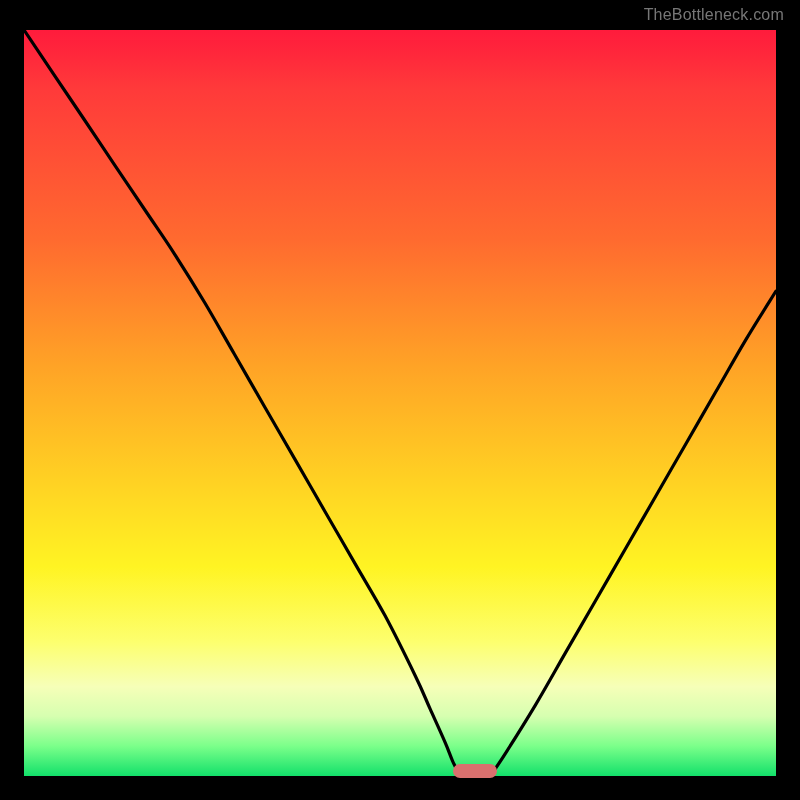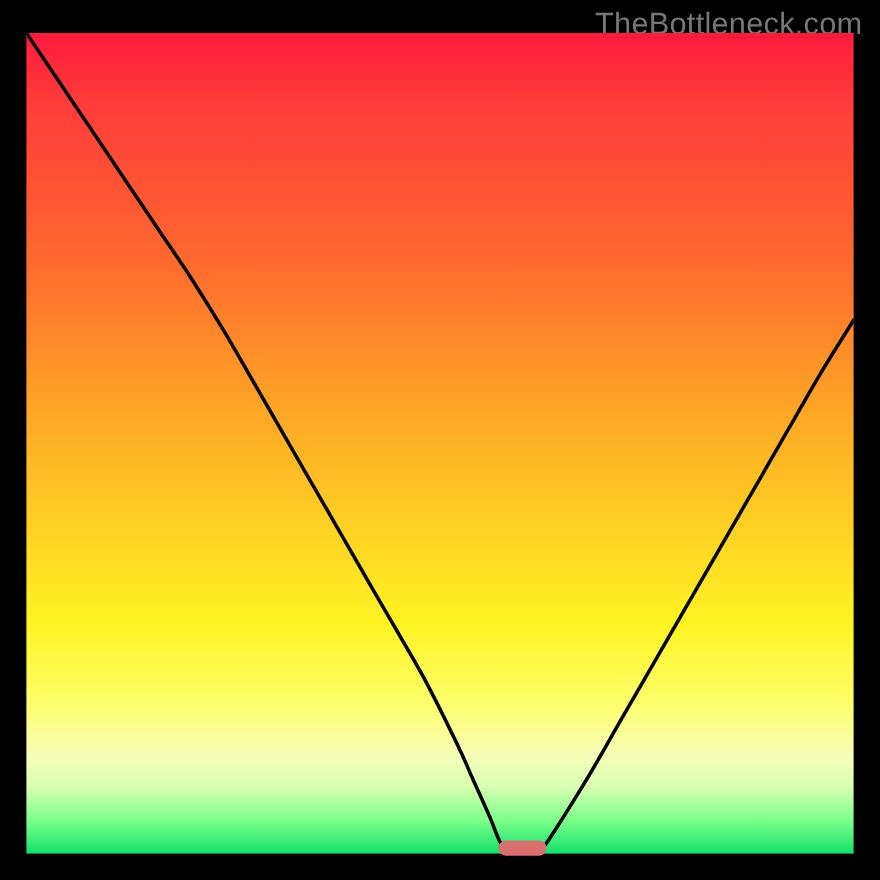--- a/index.html
+++ b/index.html
@@ -15,21 +15,21 @@
     position: relative;
     width: 800px;
     height: 800px;
     background: #000;
   }
   .watermark {
     position: absolute;
     top: 6px;
     right: 16px;
     color: #777;
-    font-size: 28px;
+    font-size: 16px;
     letter-spacing: 0.2px;
     user-select: none;
   }
   .plot {
     position: absolute;
     left: 24px;
     top: 30px;
     width: 752px;
     height: 746px;
     

